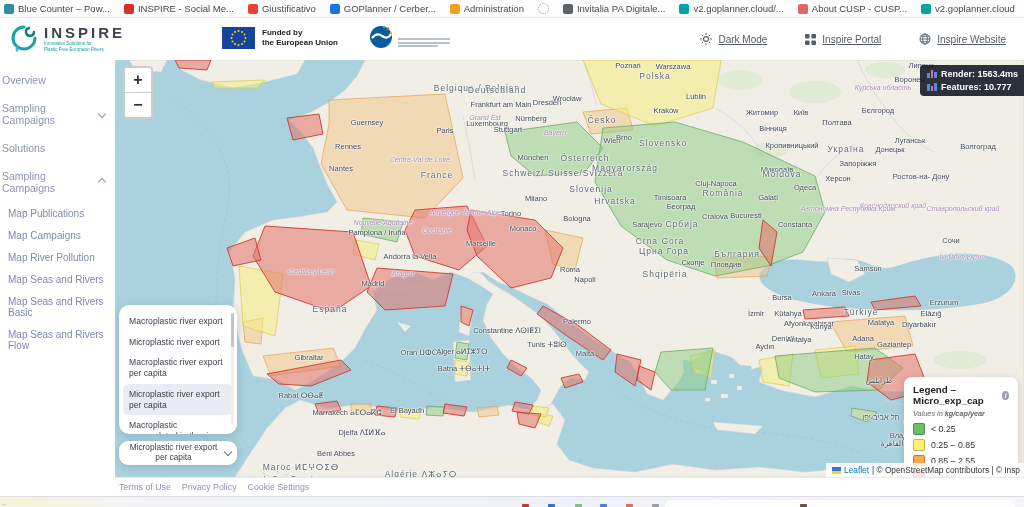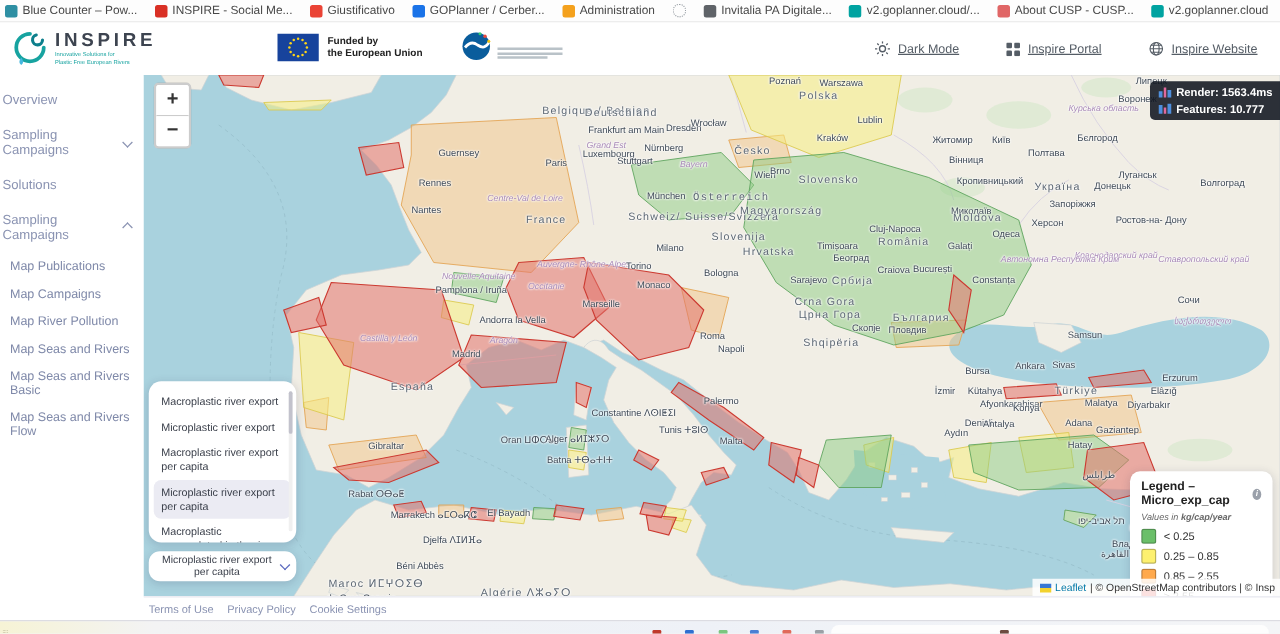--- a/index.html
+++ b/index.html
@@ -407,21 +407,21 @@
         <span class="map-label C" style="left: 362px; top: 28px;">Belgique / Belgien</span>
         <span class="map-label c" style="left: 372px; top: 63px;">Luxembourg</span>
         <span class="map-label C" style="left: 382px; top: 30px;">Deutschland</span>
         <span class="map-label c" style="left: 386px; top: 44px;">Frankfurt am Main</span>
         <span class="map-label c" style="left: 432px; top: 42px;">Dresden</span>
         <span class="map-label c" style="left: 452px; top: 38px;">Wrocław</span>
         <span class="map-label c" style="left: 393px; top: 69px;">Stuttgart</span>
         <span class="map-label c" style="left: 416px; top: 58px;">Nürnberg</span>
         <span class="map-label c" style="left: 418px; top: 97px;">München</span>
         <span class="map-label r" style="left: 440px; top: 72px;">Bayern</span>
-        <span class="map-label C" style="left: 470px; top: 98px; font-family: Liberation Mono, monospace;">Österreich</span>
+        <span class="map-label C" style="left: 470px; top: 98px;">Österreich</span>
         <span class="map-label c" style="left: 497px; top: 80px;">Wien</span>
         <span class="map-label c" style="left: 509px; top: 77px;">Brno</span>
         <span class="map-label C" style="left: 448px; top: 113px;">Schweiz/ Suisse/Svizzera</span>
         <span class="map-label c" style="left: 421px; top: 138px;">Milano</span>
         <span class="map-label c" style="left: 396px; top: 153px;">Torino</span>
         <span class="map-label c" style="left: 408px; top: 168px;">Monaco</span>
         <span class="map-label c" style="left: 366px; top: 183px;">Marseille</span>
         <span class="map-label c" style="left: 462px; top: 158px;">Bologna</span>
         <span class="map-label c" style="left: 455px; top: 209px;">Roma</span>
         <span class="map-label c" style="left: 470px; top: 219px;">Napoli</span>

